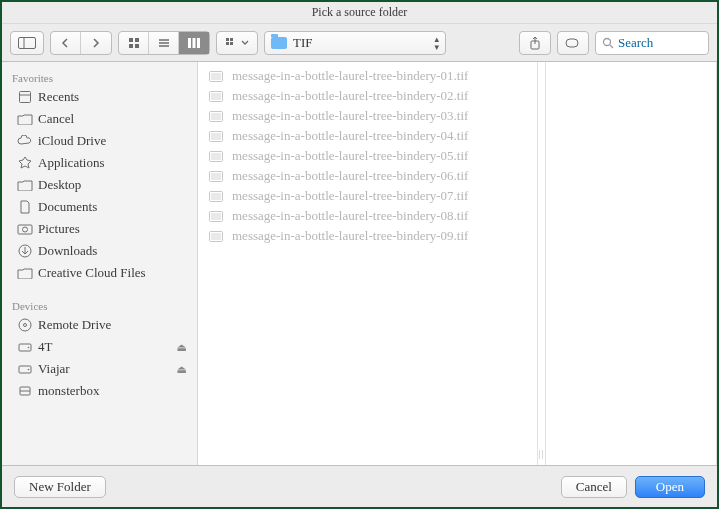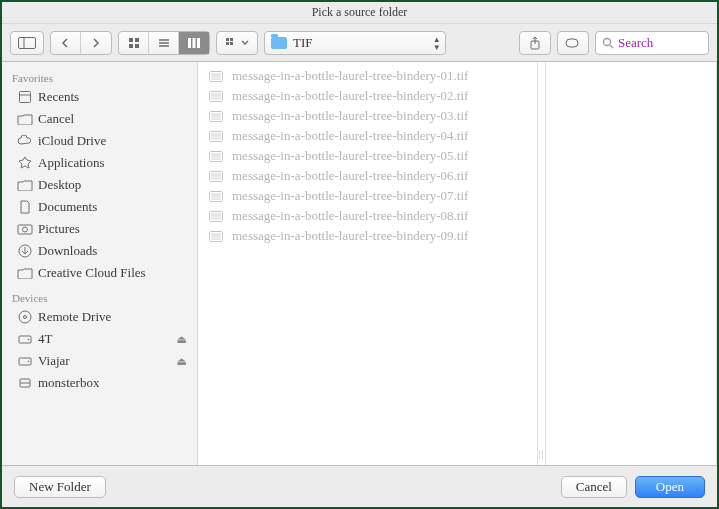--- a/index.html
+++ b/index.html
@@ -66,21 +66,21 @@
     width: 7px; height: 3px; background: #6fb9f6; border-radius: 1px 1px 0 0;
   }
   .path-control .arrows { margin-left: auto; font-size: 9px; color: #555; line-height: 8px; }
   .spacer { flex: 1; }
   .search-field {
     display: flex; align-items: center;
     background: #fff;
     border: 1px solid #bcbcbc; border-radius: 4px;
     height: 24px; width: 114px;
     padding: 0 6px; gap: 4px;
-    color: #a21caf;
+    color: #0369a1;
   }
   .main { flex: 1; display: flex; overflow: hidden; background: #fff; }
   .sidebar {
     width: 196px;
     background: #f3f3f3;
     border-right: 1px solid #d6d6d6;
     overflow-y: auto;
     padding: 6px 0;
     font-size: 13px;
   }
@@ -311,21 +311,21 @@
       </div>
       <div class="sb-item">
         <span class="ic">
             <svg width="16" height="12">
               <path d="M1 3 h5 l1 -1 h8 v9 a1 1 0 0 1 -1 1 h-12 a1 1 0 0 1 -1 -1 z" fill="none" stroke="#707070"></path>
             </svg>
           </span>
         <span>Creative Cloud Files</span>
       </div>
 
-      <div class="sb-header" style="margin-top:4px;">Devices</div>
+      <div class="sb-header" style="margin-top:12px;">Devices</div>
       <div class="sb-item">
         <span class="ic">
             <svg width="14" height="14">
               <circle cx="7" cy="7" r="6" fill="none" stroke="#707070"></circle>
               <circle cx="7" cy="7" r="1.5" fill="none" stroke="#707070"></circle>
             </svg>
           </span>
         <span>Remote Drive</span>
       </div>
       <div class="sb-item">

